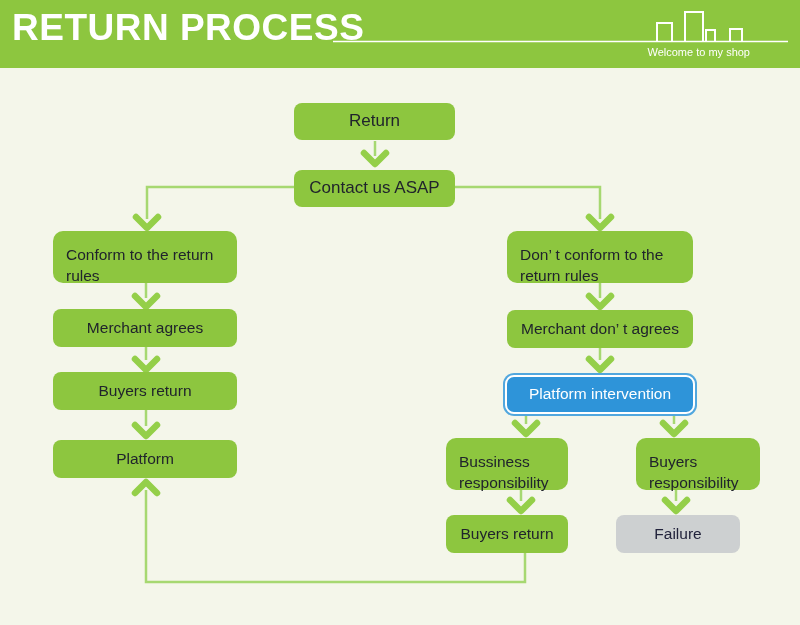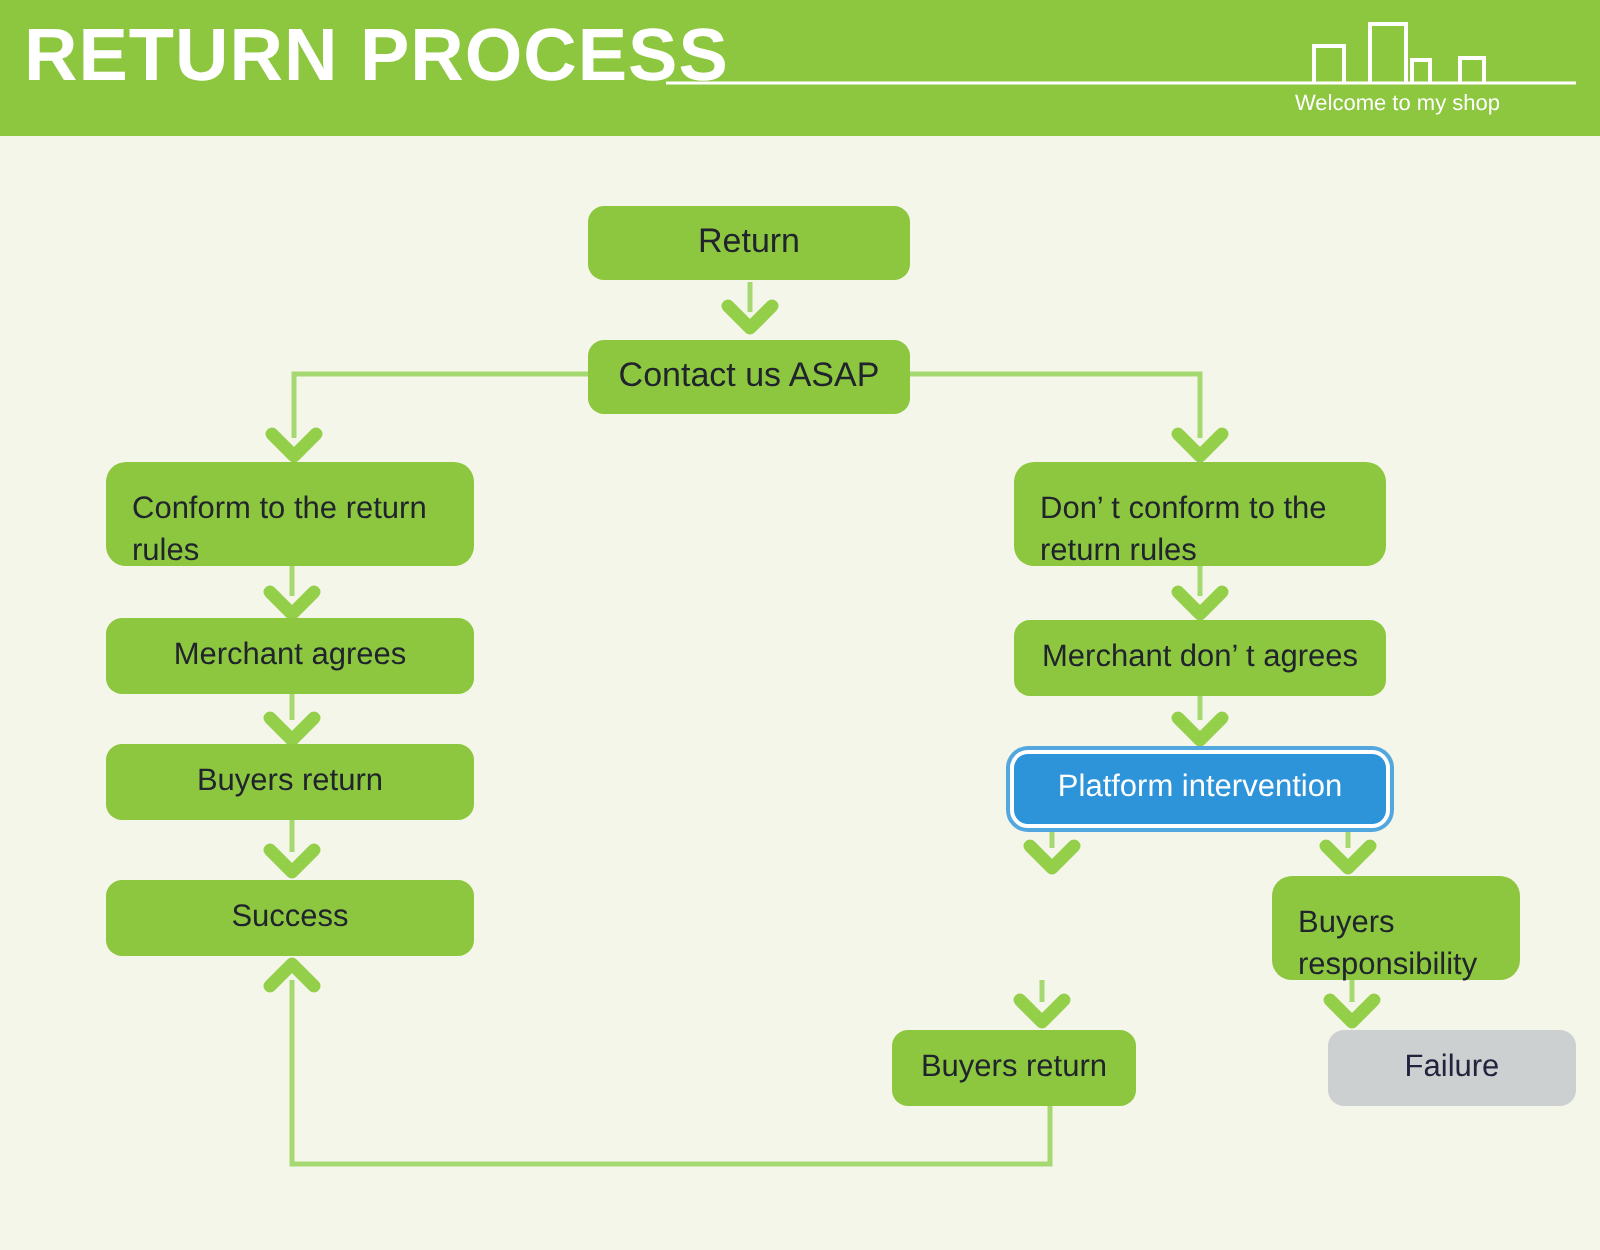--- a/index.html
+++ b/index.html
@@ -98,28 +98,29 @@
   <div class="node big" style="left:294px;top:103px;width:161px;height:37px;">Return</div>
 
   <div class="node big" style="left:294px;top:170px;width:161px;height:37px;">Contact us ASAP</div>
 
   <div class="node wrap" style="left:53px;top:231px;width:184px;height:52px;">Conform to the return rules</div>
 
   <div class="node" style="left:53px;top:309px;width:184px;height:38px;">Merchant agrees</div>
 
   <div class="node" style="left:53px;top:372px;width:184px;height:38px;">Buyers return</div>
 
-  <div class="node" style="left:53px;top:440px;width:184px;height:38px;">Success</div>
+  <div class="node" style="left:53px;top:440px;width:184px;height:38px;">Platform</div>
 
   <div class="node wrap" style="left:507px;top:231px;width:186px;height:52px;">Don’ t conform to the return rules</div>
 
   <div class="node platform" style="left:505px;top:375px;width:190px;height:39px;">Platform intervention</div>
 
   <div class="node" style="left:507px;top:310px;width:186px;height:38px;">Merchant don’ t agrees</div>
 
+  <div class="node wrap" style="left:446px;top:438px;width:122px;height:52px;">Bussiness responsibility</div>
 
   <div class="node wrap" style="left:636px;top:438px;width:124px;height:52px;">Buyers responsibility</div>
 
   <div class="node" style="left:446px;top:515px;width:122px;height:38px;">Buyers return</div>
 
-  <div class="node failure" style="left:664px;top:515px;width:124px;height:38px;">Failure</div>
+  <div class="node failure" style="left:616px;top:515px;width:124px;height:38px;">Failure</div>
 
 </div>
 
 </body></html>

